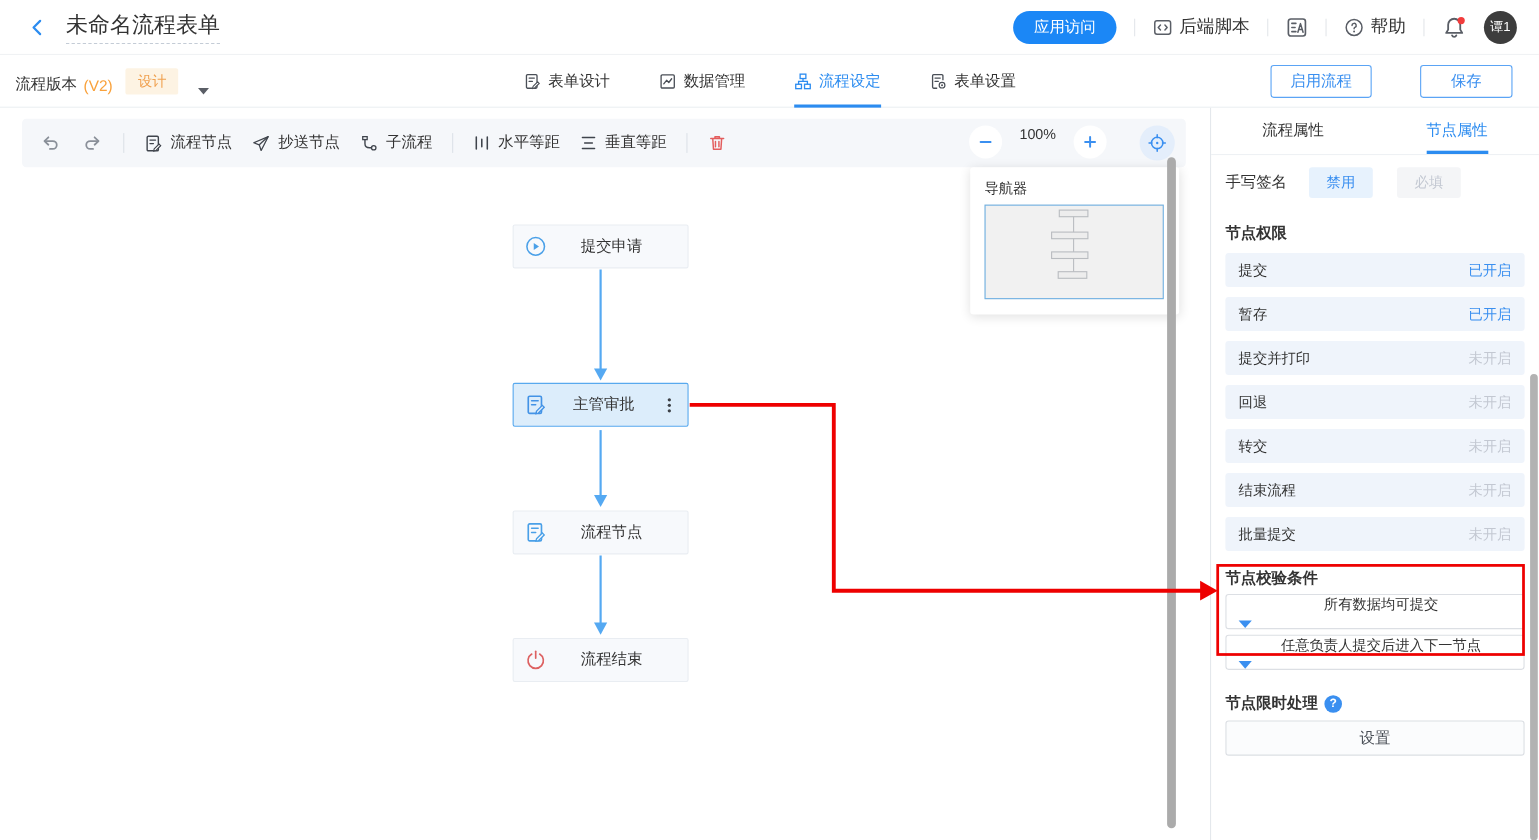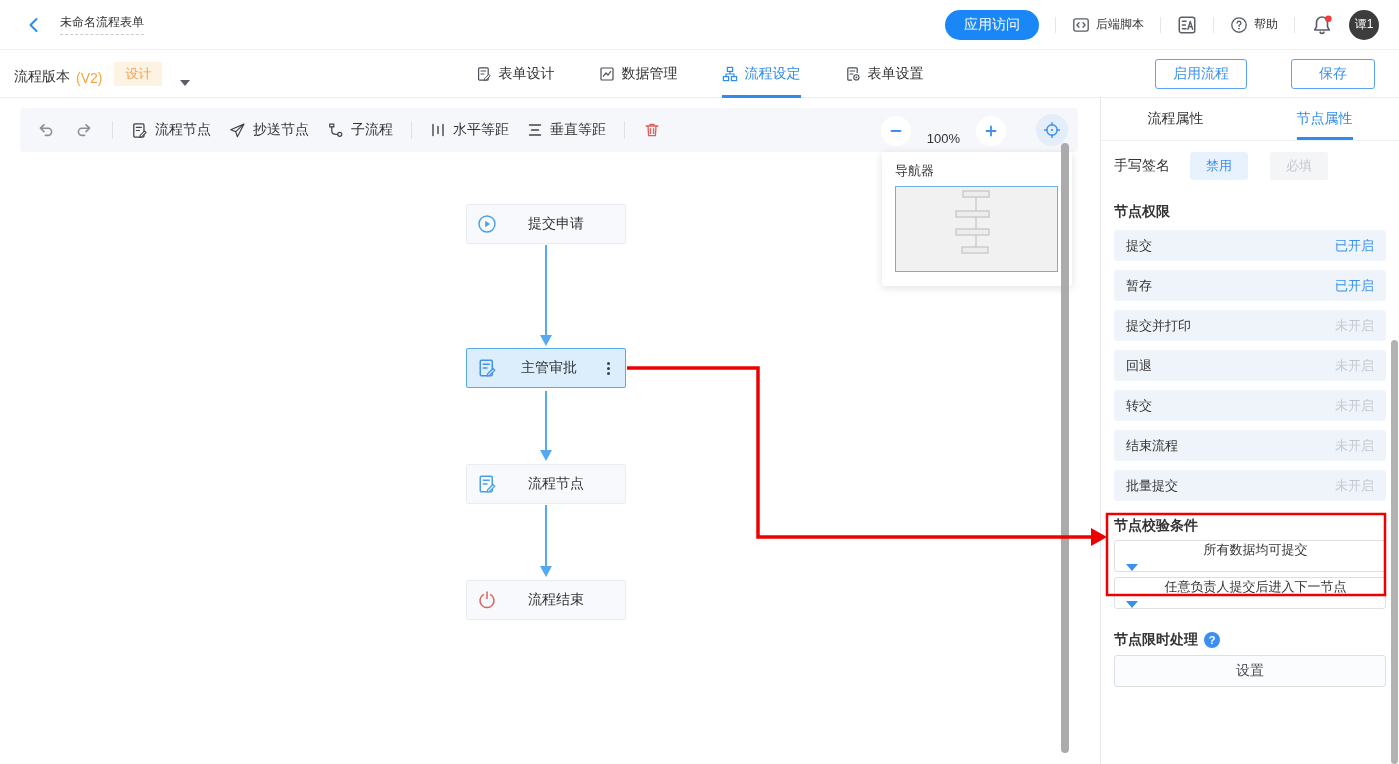--- a/index.html
+++ b/index.html
@@ -5,27 +5,27 @@
   * { margin:0; padding:0; box-sizing:border-box; }
   html,body { width:1399px; height:764px; overflow:hidden; background:#fff;
     font-family:"Liberation Sans","DejaVu Sans",sans-serif; color:#333; }
   .icon { display:inline-flex; align-items:center; justify-content:center; flex:none; }
   svg { display:block; }
 
   
   .app-header { height:50px; display:flex; align-items:center; padding:0 20px 0 22px;
     border-bottom:1px solid #f0f2f4; background:#fff; }
   .back-btn { width:24px; height:24px; cursor:pointer; display:flex; align-items:center; justify-content:center; }
-  .doc-title { margin-left:14px; font-size:12px; color:#333; padding-bottom:3px;
+  .doc-title { margin-left:14px; font-size:20px; color:#333; padding-bottom:3px;
     border-bottom:1px dashed #c4ccd6; }
   .header-right { margin-left:auto; display:flex; align-items:center; gap:16px; }
   .pill-btn { background:#1b87f6; color:#fff; font-size:14px; border:none; border-radius:15px;
     height:30px; padding:0 19px; cursor:pointer; }
   .v-div { width:1px; height:16px; background:#e3e6ea; }
-  .hdr-item { display:flex; align-items:center; gap:6px; font-size:12px; color:#333; cursor:pointer; }
+  .hdr-item { display:flex; align-items:center; gap:6px; font-size:16px; color:#333; cursor:pointer; }
   .bell-wrap { position:relative; cursor:pointer; }
   .avatar { width:30px; height:30px; border-radius:50%; background:#3d3d3d; color:#fff;
     font-size:12px; display:flex; align-items:center; justify-content:center; cursor:pointer; }
 
   
   .sub-bar { height:48px; display:flex; align-items:center; padding:0 24px 0 14px;
     border-bottom:1px solid #e9edf1; background:#fff; position:relative; }
   .ver-group { display:flex; align-items:flex-end; gap:12px; }
   .ver-label { font-size:14px; color:#333; }
   .ver-tag { font-size:14px; color:#f9a23c; }
@@ -43,21 +43,21 @@
 
   
   .main { display:flex; height:666px; }
   .canvas { position:relative; flex:1; background:#fff; }
   .tool-strip { position:absolute; left:20px; top:10px; width:1058px; height:44px;
     background:#f5f7fa; border-radius:4px; display:flex; align-items:center;
     justify-content:space-between; padding:0 10px 0 16px; }
   .tool-left { display:flex; align-items:center; gap:18px; }
   .tool-item { display:flex; align-items:center; gap:7px; font-size:14px; color:#333; cursor:pointer; }
   .tool-div { width:1px; height:18px; background:#dde2e8; }
-  .tool-right { display:flex; align-items:flex-end; gap:16px; }
+  .tool-right { display:flex; align-items:flex-start; gap:16px; }
   .zoom-circle { width:30px; height:30px; border-radius:50%; background:#fff; display:flex;
     align-items:center; justify-content:center; cursor:pointer; color:#3a8ff0; }
   .zoom-val { font-size:13px; color:#333; }
   .locate-circle { width:32px; height:32px; border-radius:50%; background:#e4eefb; display:flex;
     align-items:center; justify-content:center; cursor:pointer; margin-left:14px; }
 
   .flow-node { position:absolute; width:160px; height:40px; background:#f7f9fc;
     border:1px solid #e9edf2; border-radius:2px; display:flex; align-items:center;
     padding:0 10px; cursor:pointer; }
   .flow-node .n-label { flex:1; text-align:center; font-size:14px; color:#333; }

